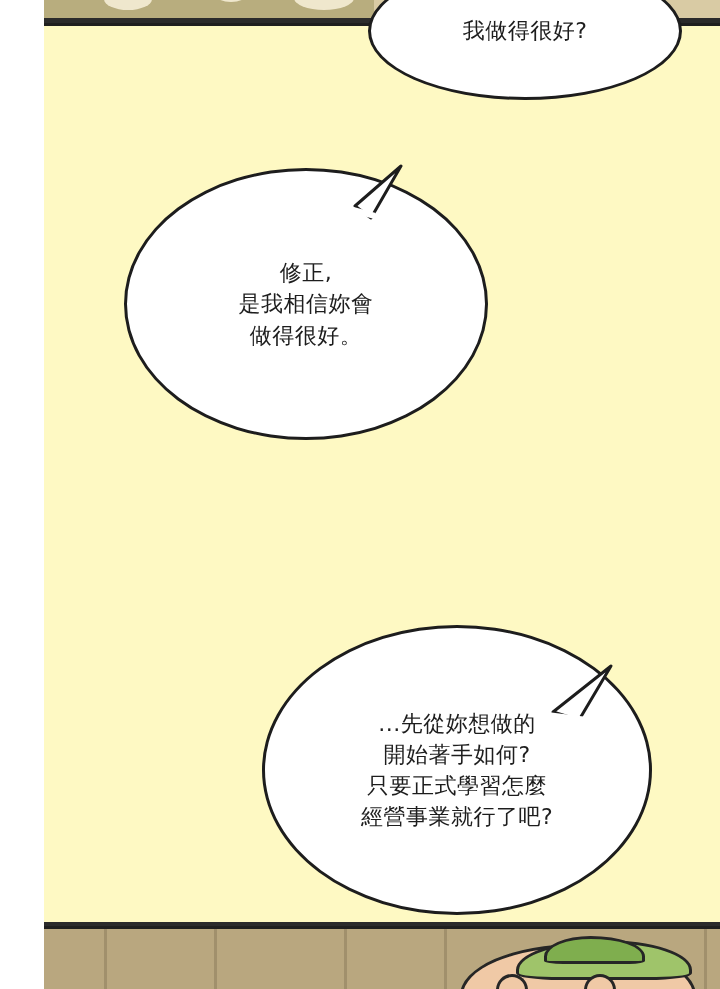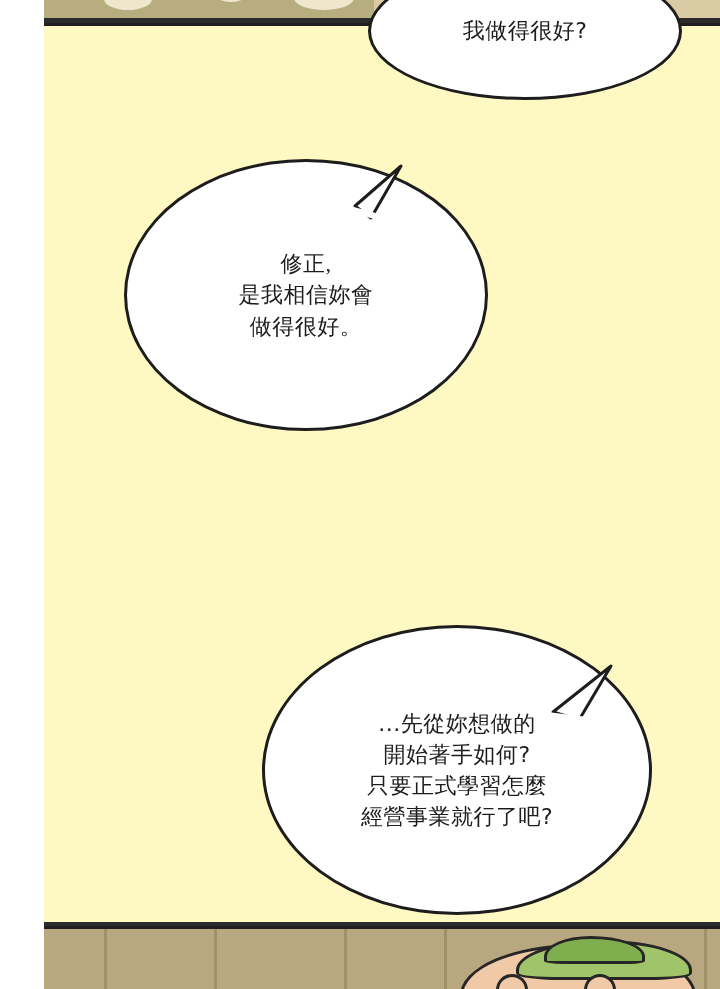--- a/index.html
+++ b/index.html
@@ -155,24 +155,23 @@
     font-size: 22px;
   }
   .balloon-1 {
     left: 324px;
     top: -38px;
     width: 314px;
     height: 138px;
   }
   .balloon-2 {
     left: 80px;
-    top: 159px;
+    top: 168px;
     width: 364px;
     height: 272px;
-    font-family: Liberation Serif, serif;
   }
   .balloon-3 {
     left: 218px;
     top: 625px;
     width: 390px;
     height: 290px;
   }
   .tail-2 {
     position: absolute;
     left: 305px;

